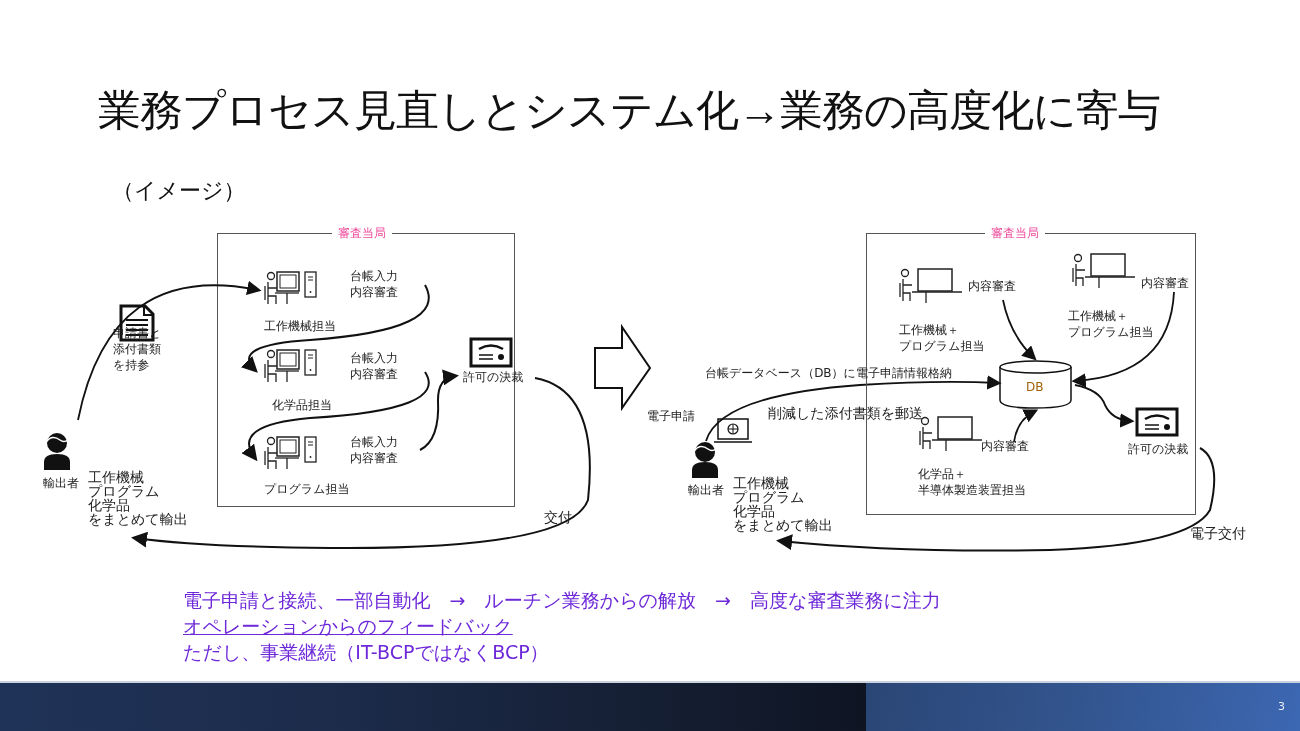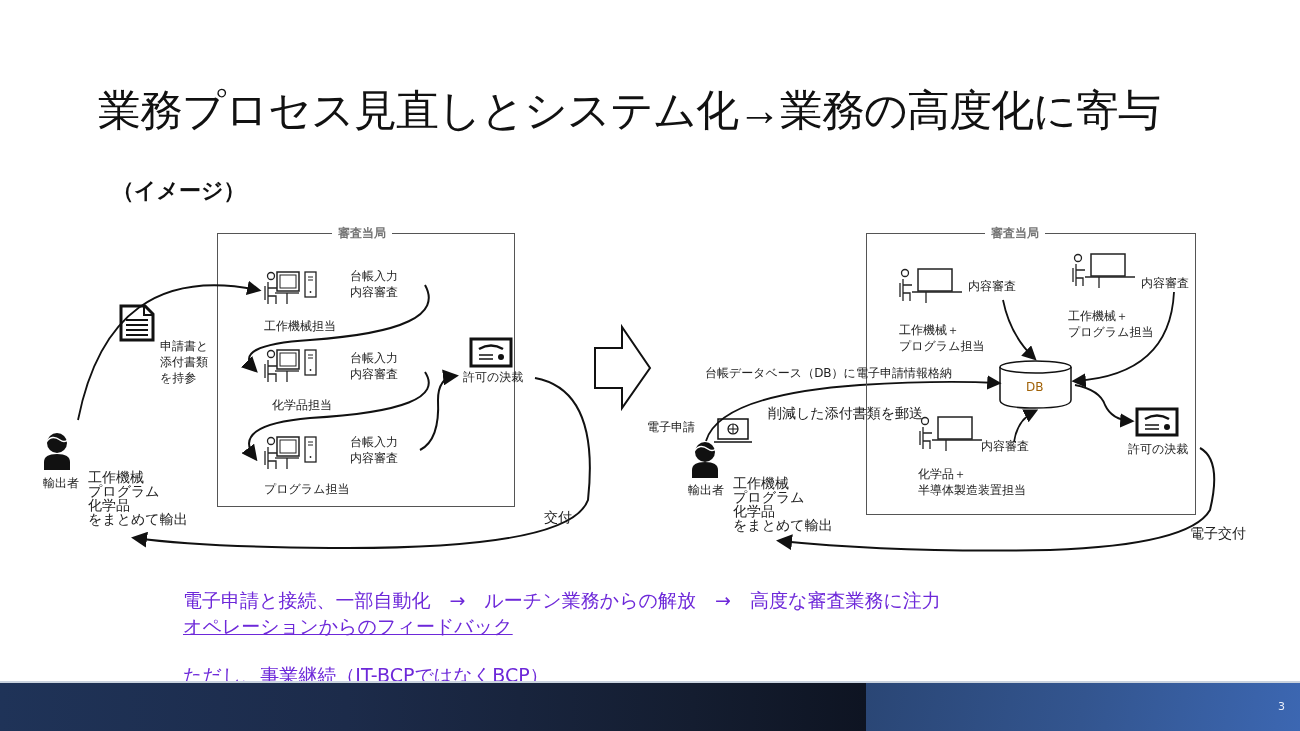--- a/index.html
+++ b/index.html
@@ -1,24 +1,24 @@
 <!DOCTYPE html>
 <html><head>
 <meta charset="utf-8">
 <style>
   html, body { margin:0; padding:0; }
   body { width:1300px; height:731px; position:relative; overflow:hidden; background:#ffffff;
          font-family:"DejaVu Sans", sans-serif; color:#111; }
   .abs { position:absolute; }
   .title { left:98px; top:82px; font-size:43px; letter-spacing:-1px; color:#111; white-space:nowrap;font-family:Liberation Serif, serif; }
-  .subtitle { left:112px; top:176px; font-size:22px; color:#111;font-weight:bold; }
+  .subtitle { left:112px; top:176px; font-size:22px; color:#111; }
   .lbl { font-size:12px; line-height:16px; color:#222; white-space:nowrap; }
   .lbl-sm { font-size:14px; line-height:15px; color:#222; white-space:nowrap; }
   .box { border:1px solid #555; }
-  .box-title { background:#fff; padding:0 6px; font-size:12px; color:#737373;font-weight:bold; }
+  .box-title { background:#fff; padding:0 6px; font-size:12px; color:#ec4899; }
   .bottom { left:183px; font-size:19px; line-height:24px; color:#6d28d9; white-space:nowrap; }
   .footer-left { left:0; top:683px; width:866px; height:48px;
      background:linear-gradient(90deg,#1f3358 0%, #1c2b4a 40%, #141d30 80%, #0e1422 100%); }
   .footer-right { left:866px; top:683px; width:434px; height:48px;
      background:linear-gradient(100deg,#2a4675 0%, #33558f 50%, #3c67b2 100%); }
   .footer-line { left:0; top:681px; width:1300px; height:2px; background:#c9d2de; }
   .page-num { left:1278px; top:700px; font-size:11px; color:#e8eefa; }
   svg { position:absolute; left:0; top:0; overflow:visible; }
 </style>
 </head>
@@ -155,21 +155,21 @@
   </g>
 
   <path d="M706 441 Q720 395 860 385 Q940 380 998 383" fill="none" stroke="#111" stroke-width="1.8" marker-end="url(#ah)"></path>
   <path d="M1003 300 Q1010 335 1034 358" fill="none" stroke="#111" stroke-width="1.8" marker-end="url(#ah)"></path>
   <path d="M1174 292 Q1170 375 1075 381" fill="none" stroke="#111" stroke-width="1.8" marker-end="url(#ah)"></path>
   <path d="M1014 442 Q1017 420 1035 411" fill="none" stroke="#111" stroke-width="1.8" marker-end="url(#ah)"></path>
   <path d="M1075 385 Q1100 390 1105 405 Q1112 420 1131 421" fill="none" stroke="#111" stroke-width="1.8" marker-end="url(#ah)"></path>
   <path d="M1200 448 Q1222 460 1210 510 Q1190 545 1050 550 Q900 553 780 541" fill="none" stroke="#111" stroke-width="2" marker-end="url(#ah)"></path>
 </svg>
 
-<div class="abs lbl" style="left:113px;top:338px;margin-left:47px;">
+<div class="abs lbl" style="left:113px;top:325px;">
   <div>申請書と</div>
   <div>添付書類</div>
   <div>を持参</div>
 </div>
 <div class="abs lbl" style="left:43px;top:475px;">輸出者</div>
 <div class="abs lbl-sm" style="left:88px;top:470px;line-height:14px;">
   <div>工作機械</div>
   <div>プログラム</div>
   <div>化学品</div>
   <div>をまとめて輸出</div>
@@ -194,21 +194,21 @@
 <div class="abs lbl" style="left:264px;top:481px;">プログラム担当</div>
 
 <div class="abs lbl" style="left:463px;top:369px;">許可の決裁</div>
 <div class="abs lbl-sm" style="left:544px;top:510px;">交付</div>
 
 <div class="abs box" style="left:866px;top:233px;width:328px;height:280px;"></div>
 <div class="abs box-title" style="left:985px;top:225px;">審査当局</div>
 
 <div class="abs lbl" style="left:705px;top:365px;">台帳データベース（DB）に電子申請情報格納</div>
 <div class="abs lbl-sm" style="left:768px;top:406px;">削減した添付書類を郵送</div>
-<div class="abs lbl" style="left:647px;top:419px;">電子申請</div>
+<div class="abs lbl" style="left:647px;top:408px;">電子申請</div>
 <div class="abs lbl" style="left:688px;top:482px;">輸出者</div>
 <div class="abs lbl-sm" style="left:733px;top:476px;line-height:14px;">
   <div>工作機械</div>
   <div>プログラム</div>
   <div>化学品</div>
   <div>をまとめて輸出</div>
 </div>
 
 <div class="abs lbl" style="left:968px;top:278px;">内容審査</div>
 <div class="abs lbl" style="left:899px;top:322px;">
@@ -227,18 +227,18 @@
   <div>化学品＋</div>
   <div>半導体製造装置担当</div>
 </div>
 
 <div class="abs" style="left:1026px;top:380px;font-size:12px;color:#a16207;">DB</div>
 <div class="abs lbl" style="left:1128px;top:441px;">許可の決裁</div>
 <div class="abs lbl-sm" style="left:1190px;top:526px;">電子交付</div>
 
 <div class="abs bottom" style="top:588px;">電子申請と接続、一部自動化　→　ルーチン業務からの解放　→　高度な審査業務に注力</div>
 <div class="abs bottom" style="top:614px;text-decoration:underline;">オペレーションからのフィードバック</div>
-<div class="abs bottom" style="top:640px;margin-top:23px;">ただし、事業継続（IT-BCPではなくBCP）</div>
+<div class="abs bottom" style="top:640px;">ただし、事業継続（IT-BCPではなくBCP）</div>
 
 <div class="abs footer-line"></div>
 <div class="abs footer-left"></div>
 <div class="abs footer-right"></div>
 <div class="abs page-num">3</div>
 
 </body></html>

